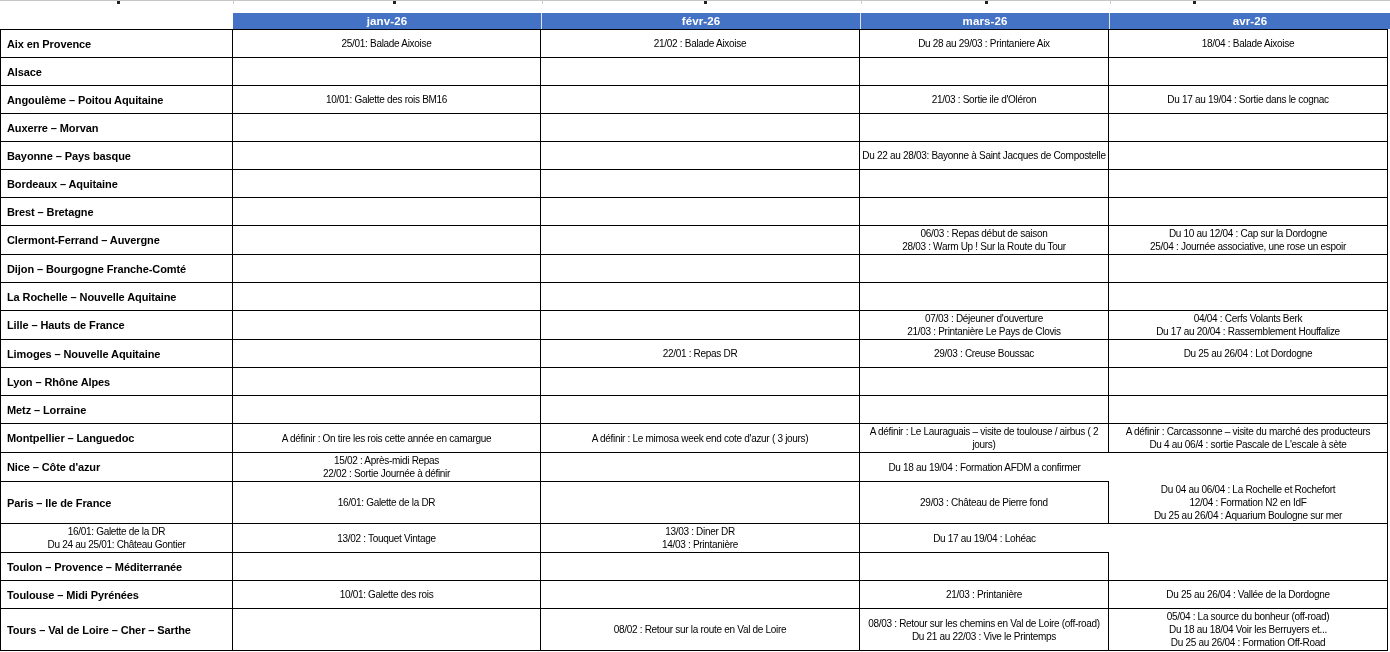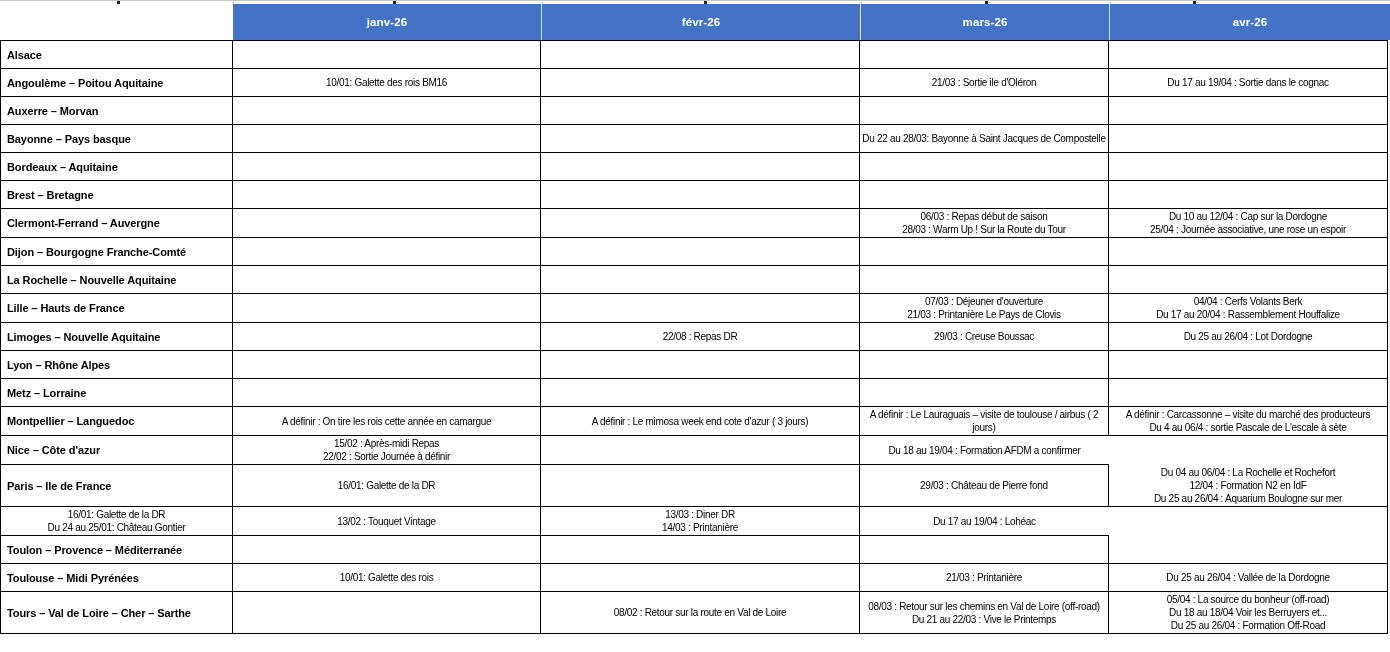--- a/index.html
+++ b/index.html
@@ -23,21 +23,22 @@
     background: #fff;
     overflow: hidden;
   }
   .sliver .gline { position: absolute; top: 0; bottom: 0; width: 1px; background: #cdcdcd; }
   .sliver .mark  { position: absolute; top: 0; width: 3px; height: 3px; background: #222; }
 
   
   .header-row {
     display: grid;
     grid-template-columns: 233px 309px 319px 249px 280px;
-    height: 36px;
+    height: 16px;
+    margin-top: 9px;
   }
   .corner { background: #fff; }
   .month {
     background: var(--header-bg, #4472C4);
     color: var(--header-fg, #ffffff);
     font-weight: bold;
     font-size: 11.5px;
     display: flex;
     align-items: center;
     justify-content: center;
@@ -108,20 +109,27 @@
     <div class="corner"></div>
 
   <div class="month">janv-26</div>
       <div class="month">févr-26</div>
       <div class="month">mars-26</div>
       <div class="month">avr-26</div>
     </div>
 
   <div class="tbody">
 
+  <div class="trow">
+        <div class="cell region">Aix en Provence</div>
+        <div class="cell event">25/01: Balade Aixoise</div>
+        <div class="cell event">21/02 : Balade Aixoise</div>
+        <div class="cell event">Du 28 au 29/03 : Printaniere Aix</div>
+        <div class="cell event">18/04 : Balade Aixoise</div>
+      </div>
       <div class="trow">
         <div class="cell region">Alsace</div>
         <div class="cell event"></div>
         <div class="cell event"></div>
         <div class="cell event"></div>
         <div class="cell event"></div>
       </div>
       <div class="trow">
         <div class="cell region">Angoulème – Poitou Aquitaine</div>
         <div class="cell event">10/01: Galette des rois BM16</div>
@@ -185,21 +193,21 @@
         <div class="cell event"></div>
         <div class="cell event"></div>
         <div class="cell event">07/03 : Déjeuner d'ouverture
 21/03 : Printanière Le Pays de Clovis</div>
         <div class="cell event">04/04 : Cerfs Volants Berk
 Du 17 au 20/04 : Rassemblement Houffalize</div>
       </div>
       <div class="trow">
         <div class="cell region">Limoges – Nouvelle Aquitaine</div>
         <div class="cell event"></div>
-        <div class="cell event">22/08 : Repas DR</div>
+        <div class="cell event">22/01 : Repas DR</div>
         <div class="cell event">29/03 : Creuse Boussac</div>
         <div class="cell event">Du 25 au 26/04 : Lot Dordogne</div>
       </div>
       <div class="trow">
         <div class="cell region">Lyon – Rhône Alpes</div>
         <div class="cell event"></div>
         <div class="cell event"></div>
         <div class="cell event"></div>
         <div class="cell event"></div>
       </div>

